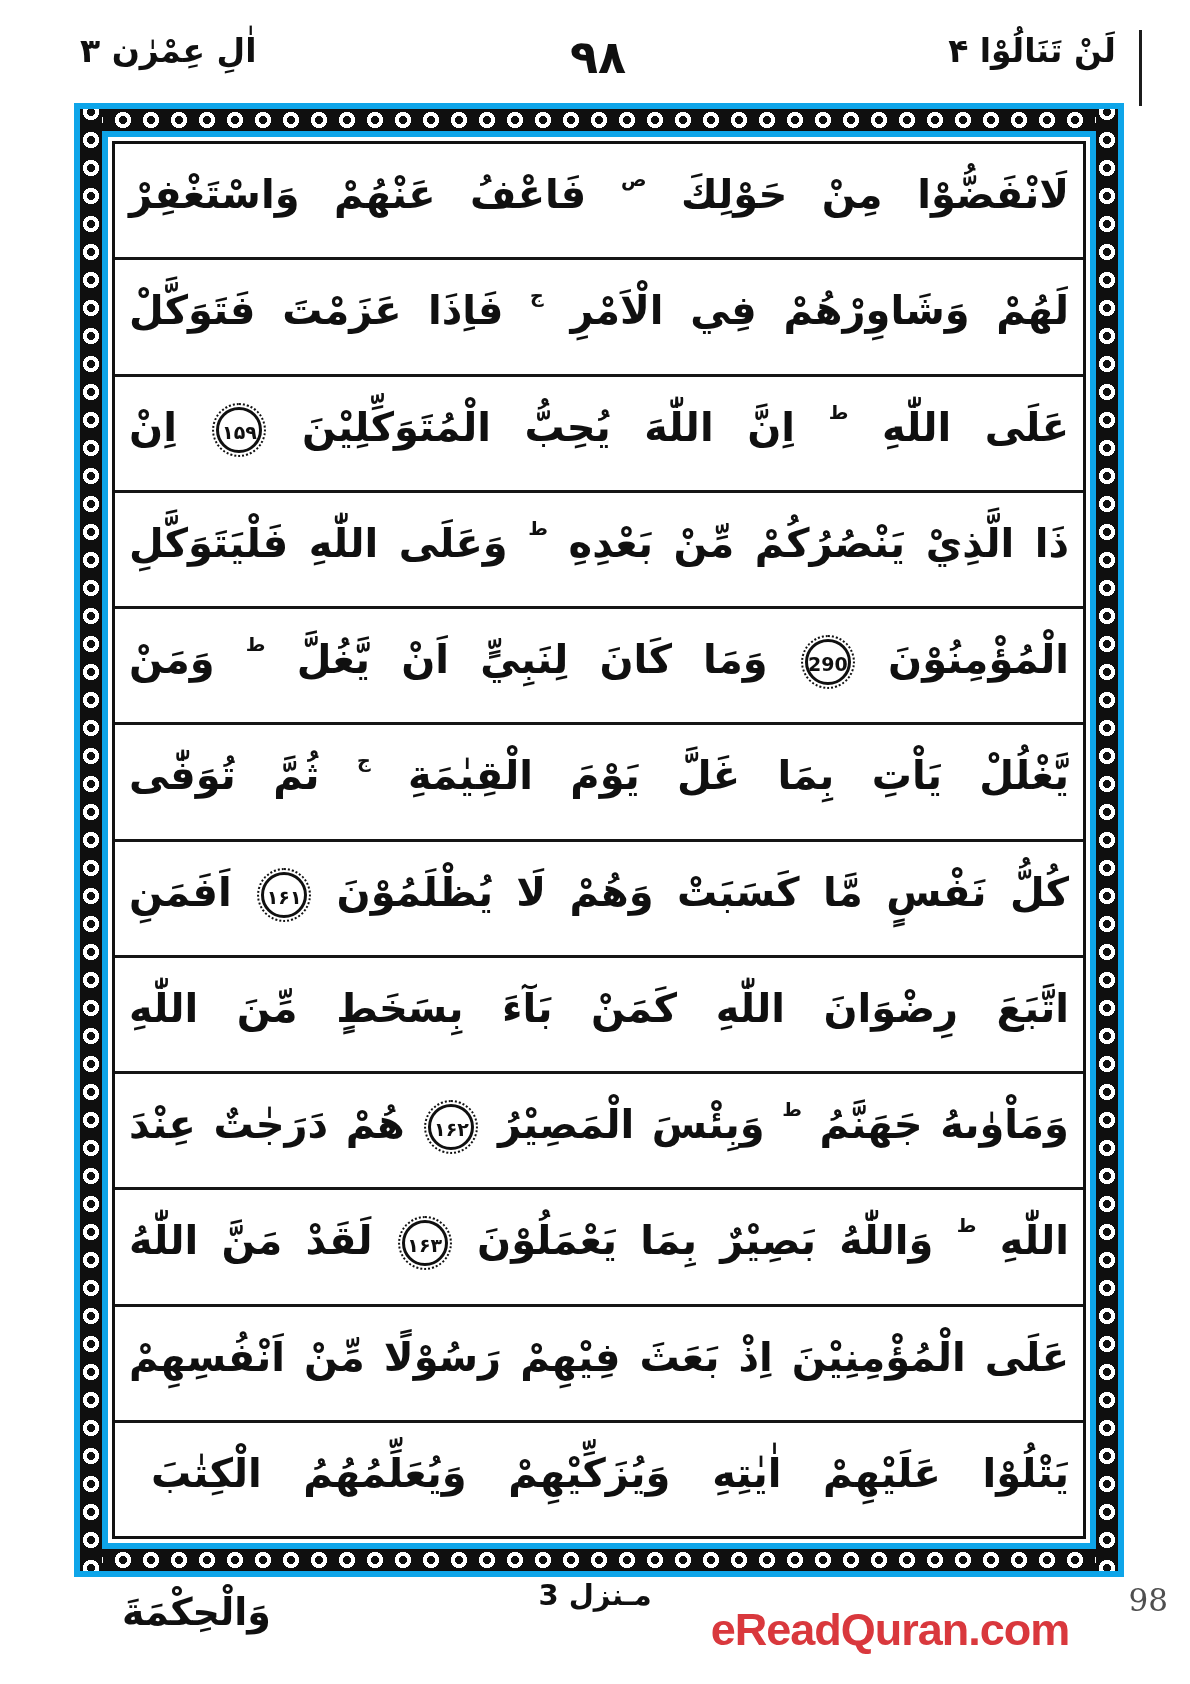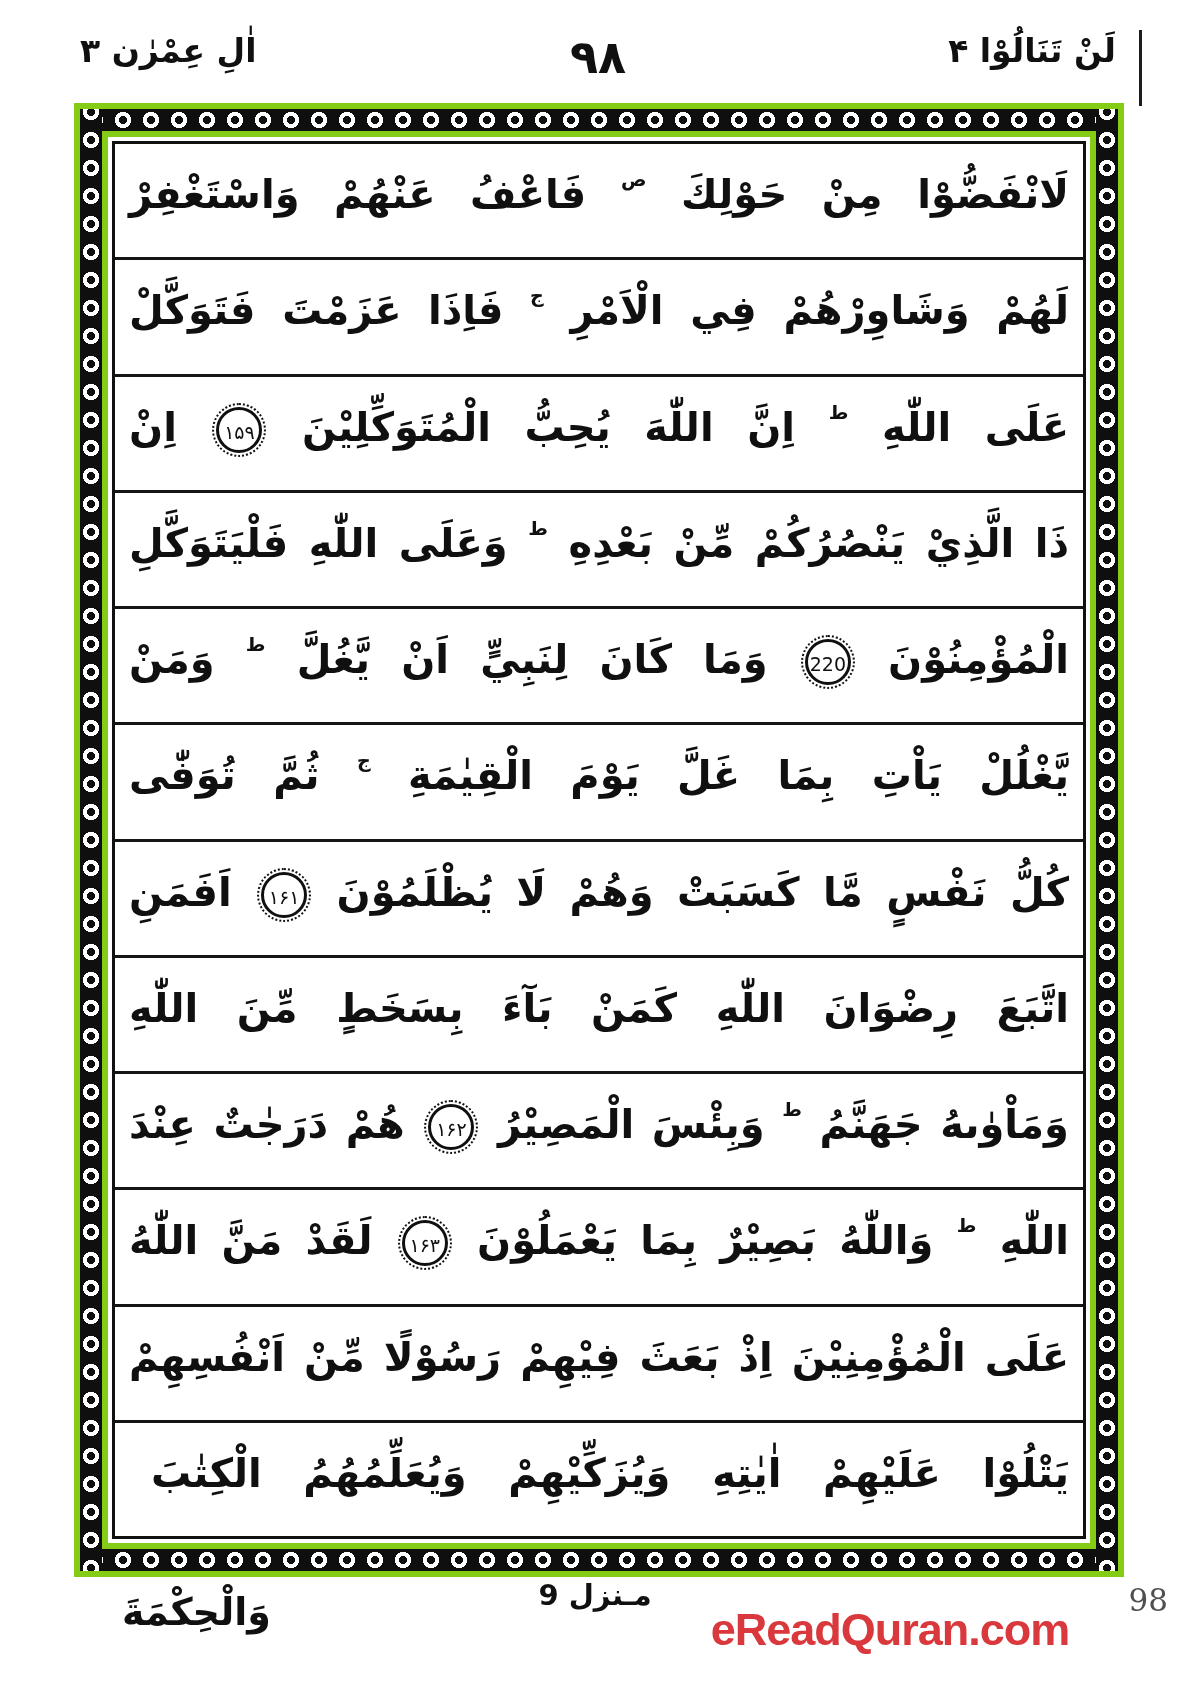--- a/index.html
+++ b/index.html
@@ -34,21 +34,21 @@
     font-size:46px;font-weight:bold;letter-spacing:2px;
   }
   .artifact{
     position:absolute;top:30px;right:48px;width:3px;height:76px;
     background:#1c1c1c;
   }
   
   .frame{
     position:absolute;left:74px;top:103px;
     width:1050px;height:1474px;
-    background:#84cc16;
+    background:#0ea5e9;
     box-sizing:border-box;
     padding:34px;
   }
   .orn{position:absolute;}
   .orn.h{
     left:6px;right:6px;height:22px;
     background-color:#0f0f0f;
     background-image:radial-gradient(circle at 50% 50%, #0f0f0f 0 4px, #ffffff 4px 8px, #0f0f0f 8px 100%);
     background-size:28px 22px;background-repeat:repeat-x;background-position:center;
   }
@@ -102,21 +102,21 @@
   .ayah-marker{
     display:inline-block;
     width:46px;height:46px;
     line-height:44px;
     box-sizing:border-box;
     border:3px solid #101010;
     border-radius:50%;
     outline:2px dotted #101010;
     outline-offset:2px;
     font-size:19px;
-    font-weight:normal;
+    font-weight:bold;
     text-align:center;
     -moz-text-align-last:center;
     text-align-last:center;
     vertical-align:middle;
     margin:0 6px;
   }
   
   .footer{position:absolute;left:0;right:0;top:1576px;height:90px;}
   .catchword{
     position:absolute;left:122px;top:14px;
@@ -156,32 +156,32 @@
     <div class="orn h top"></div>
     <div class="orn h bottom"></div>
     <div class="orn v left"></div>
     <div class="orn v right"></div>
     <div class="gap">
       <div class="textarea" dir="rtl">
           <div class="line"><span class="seg">لَانْفَضُّوْا مِنْ حَوْلِكَ</span> <span class="waqf">ص</span> <span class="seg">فَاعْفُ عَنْهُمْ وَاسْتَغْفِرْ</span></div>
           <div class="line"><span class="seg">لَهُمْ وَشَاوِرْهُمْ فِي الْاَمْرِ</span> <span class="waqf">ج</span> <span class="seg">فَاِذَا عَزَمْتَ فَتَوَكَّلْ</span></div>
           <div class="line"><span class="seg">عَلَى اللّٰهِ</span> <span class="waqf">ط</span> <span class="seg">اِنَّ اللّٰهَ يُحِبُّ الْمُتَوَكِّلِيْنَ</span> <span class="ayah-marker">۱۵۹</span> <span class="seg">اِنْ يَّنْصُرْكُمُ</span></div>
           <div class="line"><span class="seg">ذَا الَّذِيْ يَنْصُرُكُمْ مِّنْ بَعْدِهِ</span> <span class="waqf">ط</span> <span class="seg">وَعَلَى اللّٰهِ فَلْيَتَوَكَّلِ</span></div>
-          <div class="line"><span class="seg">الْمُؤْمِنُوْنَ</span> <span class="ayah-marker">220</span> <span class="seg">وَمَا كَانَ لِنَبِيٍّ اَنْ يَّغُلَّ</span> <span class="waqf">ط</span> <span class="seg">وَمَنْ</span></div>
+          <div class="line"><span class="seg">الْمُؤْمِنُوْنَ</span> <span class="ayah-marker">290</span> <span class="seg">وَمَا كَانَ لِنَبِيٍّ اَنْ يَّغُلَّ</span> <span class="waqf">ط</span> <span class="seg">وَمَنْ</span></div>
           <div class="line"><span class="seg">يَّغْلُلْ يَاْتِ بِمَا غَلَّ يَوْمَ الْقِيٰمَةِ</span> <span class="waqf">ج</span> <span class="seg">ثُمَّ تُوَفّٰى</span></div>
           <div class="line"><span class="seg">كُلُّ نَفْسٍ مَّا كَسَبَتْ وَهُمْ لَا يُظْلَمُوْنَ</span> <span class="ayah-marker">۱۶۱</span> <span class="seg">اَفَمَنِ</span></div>
           <div class="line"><span class="seg">اتَّبَعَ رِضْوَانَ اللّٰهِ كَمَنْ بَآءَ بِسَخَطٍ مِّنَ اللّٰهِ</span></div>
           <div class="line"><span class="seg">وَمَاْوٰىهُ جَهَنَّمُ</span> <span class="waqf">ط</span> <span class="seg">وَبِئْسَ الْمَصِيْرُ</span> <span class="ayah-marker">۱۶۲</span> <span class="seg">هُمْ دَرَجٰتٌ عِنْدَ</span></div>
           <div class="line"><span class="seg">اللّٰهِ</span> <span class="waqf">ط</span> <span class="seg">وَاللّٰهُ بَصِيْرٌ بِمَا يَعْمَلُوْنَ</span> <span class="ayah-marker">۱۶۳</span> <span class="seg">لَقَدْ مَنَّ اللّٰهُ</span></div>
           <div class="line"><span class="seg">عَلَى الْمُؤْمِنِيْنَ اِذْ بَعَثَ فِيْهِمْ رَسُوْلًا مِّنْ اَنْفُسِهِمْ</span></div>
           <div class="line"><span class="seg">يَتْلُوْا عَلَيْهِمْ اٰيٰتِهِ وَيُزَكِّيْهِمْ وَيُعَلِّمُهُمُ الْكِتٰبَ</span></div>
         </div>
     </div>
   </div>
 
   <div class="footer">
     <span class="catchword">وَالْحِكْمَةَ</span>
-    <span class="manzil">مـنزل 9</span>
+    <span class="manzil">مـنزل 3</span>
     <span class="brand">eReadQuran.com</span>
     <span class="pageno">98</span>
   </div>
 
 </div>
 
 </body></html>

